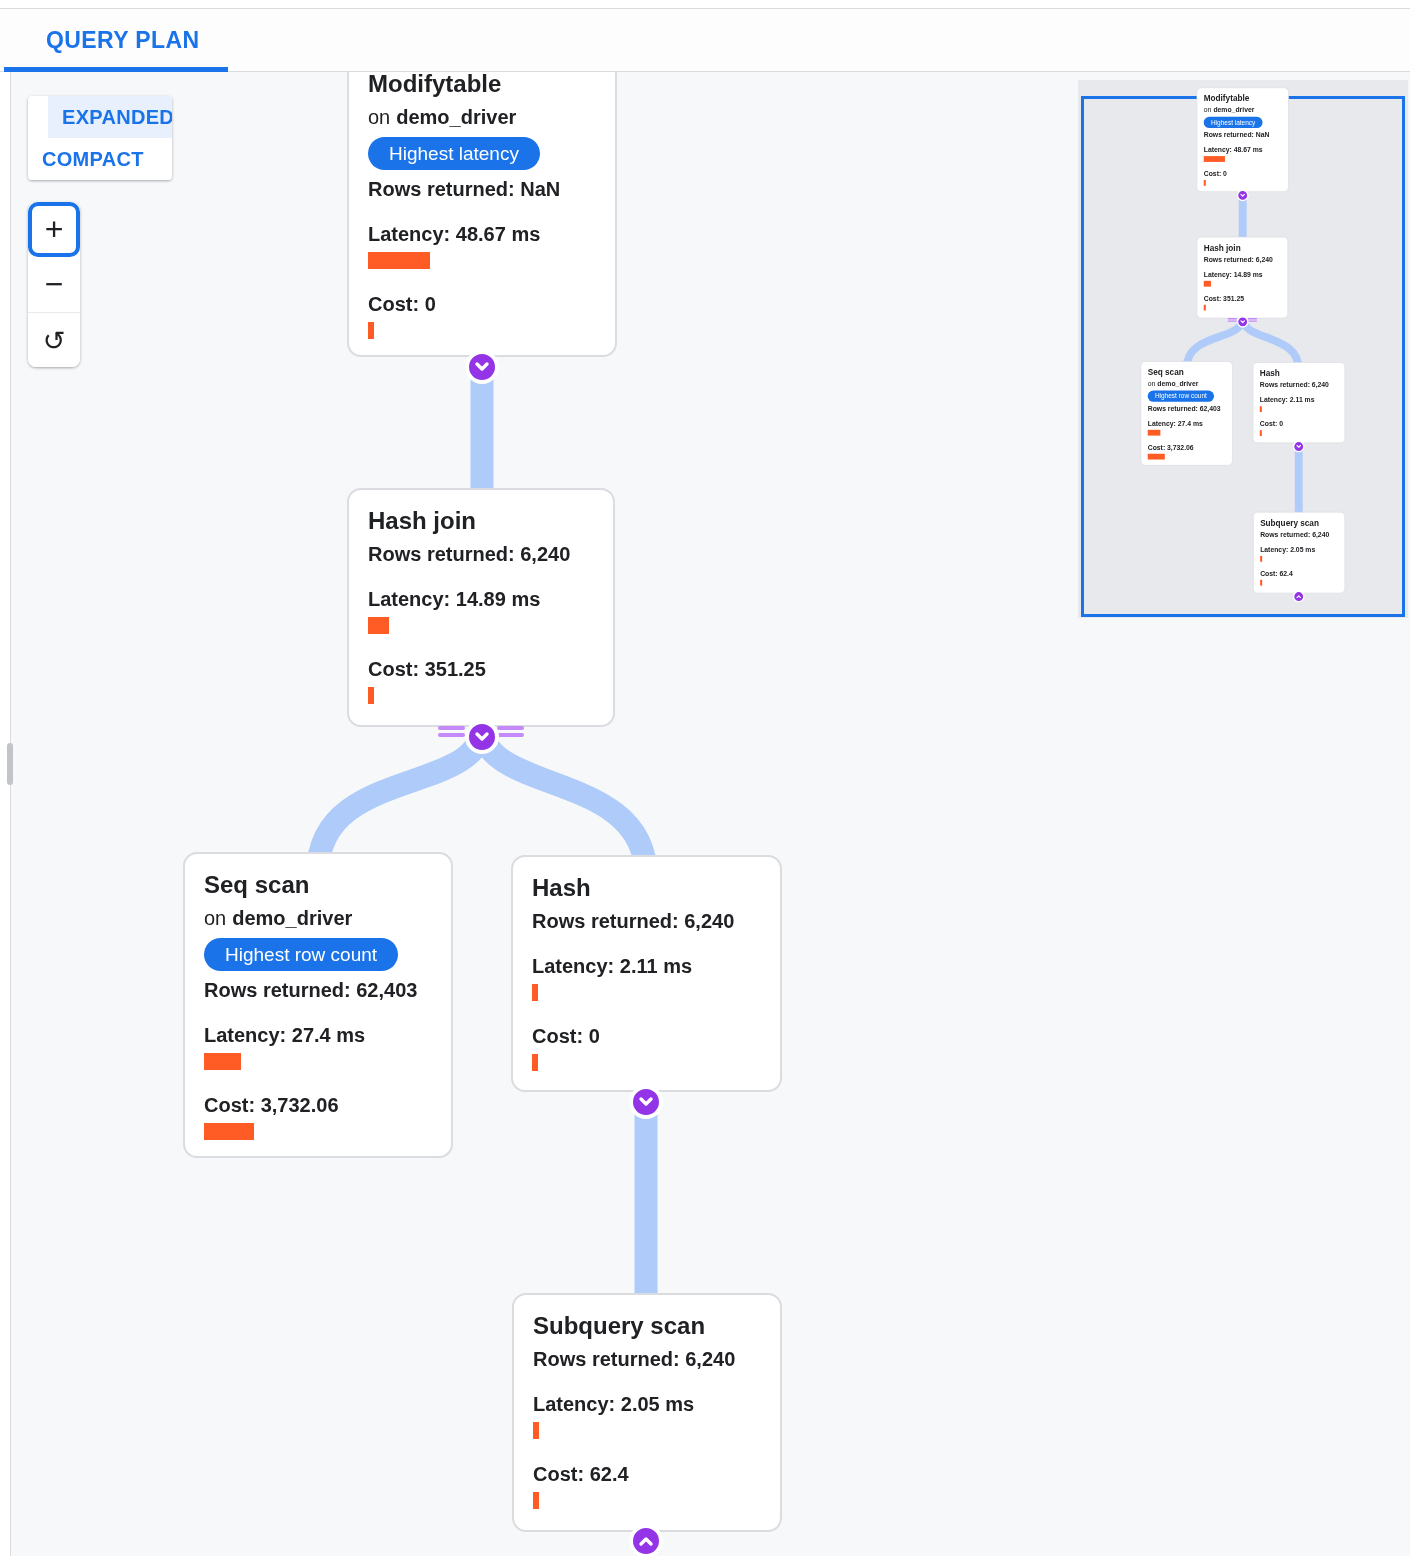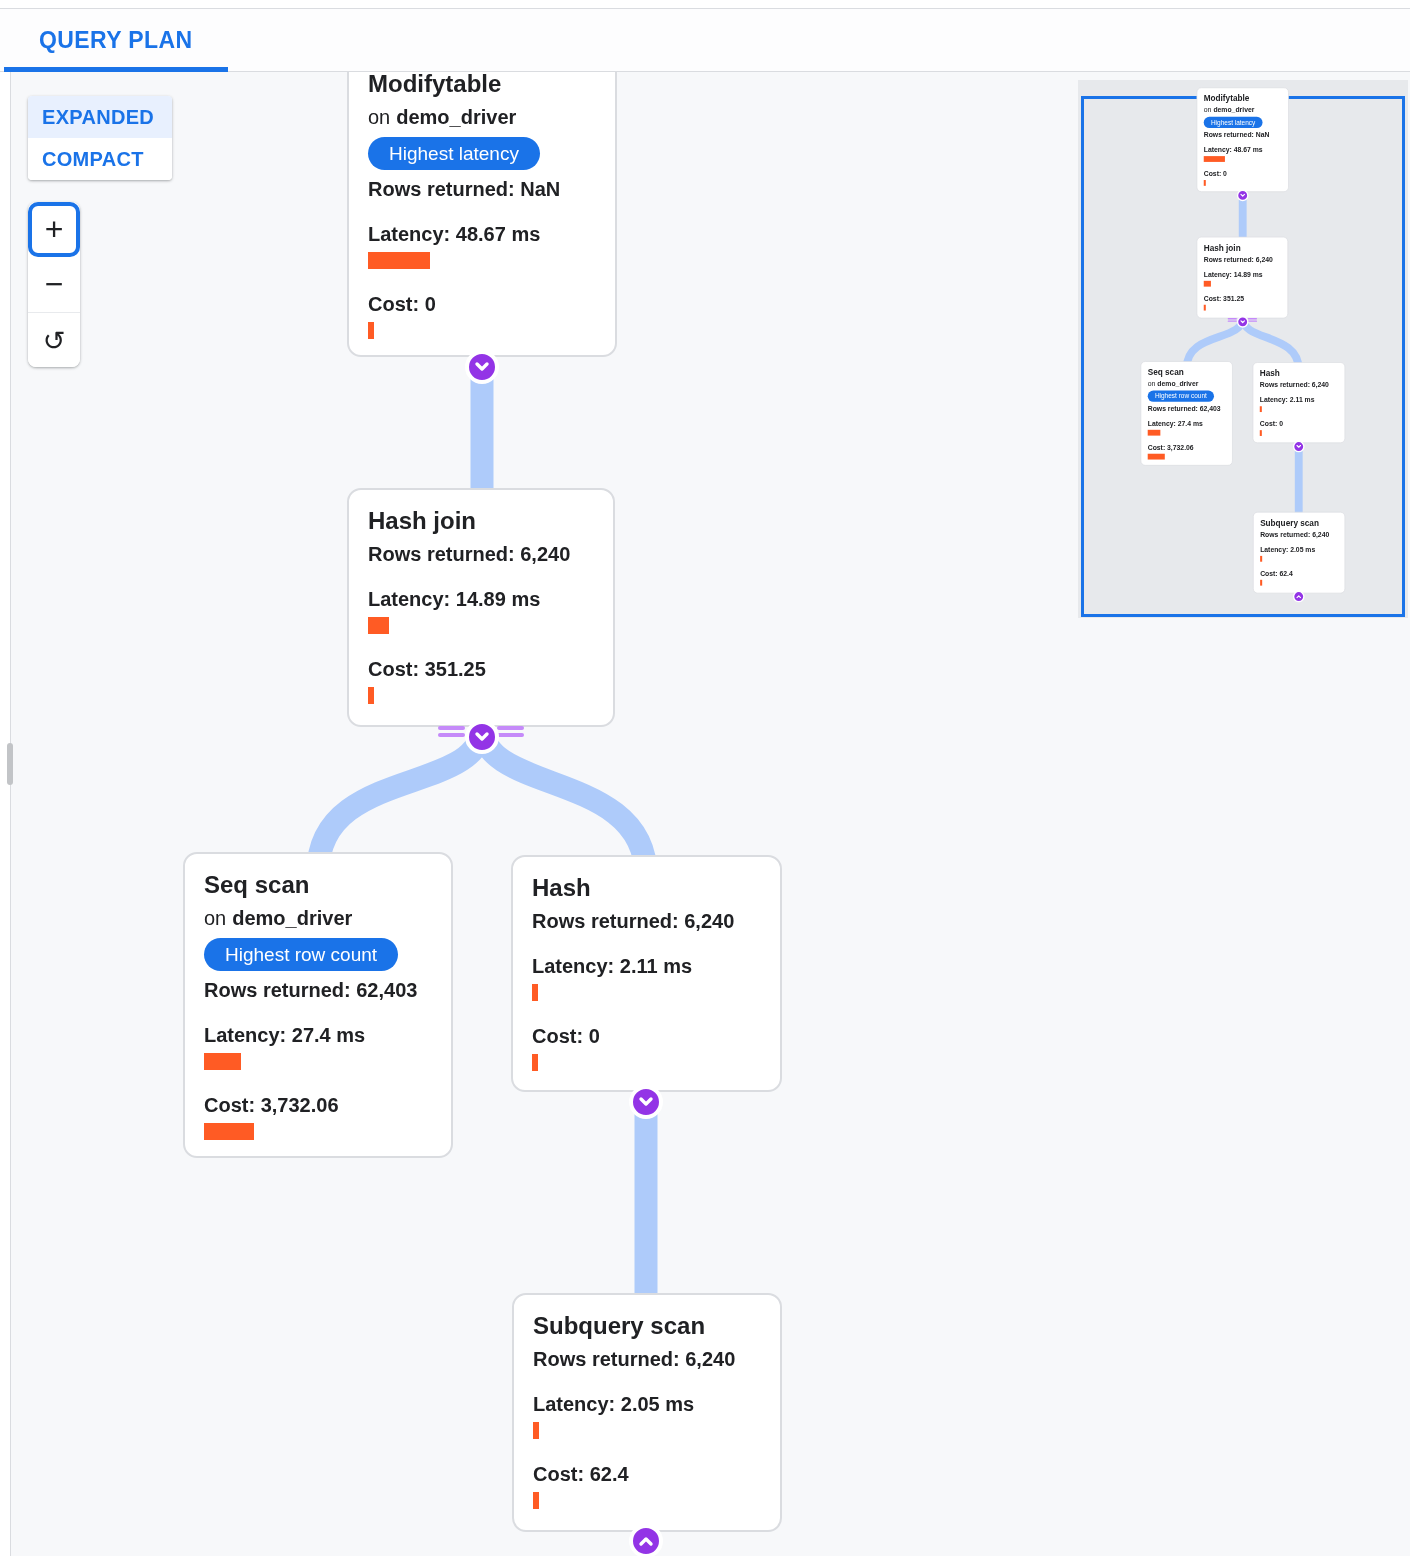--- a/index.html
+++ b/index.html
@@ -16,21 +16,21 @@
   .tab-underline{position:absolute;bottom:-1px;left:4px;width:224px;height:5px;background:#1a73e8;}
   
   .canvas{position:absolute;top:71px;left:0;right:0;bottom:0;background:#f7f8fa;overflow:hidden;}
   .gutter{position:absolute;top:71px;bottom:0;left:0;width:10px;background:#fff;border-right:1px solid #dadce0;z-index:15;}
   .scroll-thumb{position:absolute;top:743px;left:7px;width:6px;height:42px;border-radius:3px;background:#c2c4c7;z-index:16;}
   
   .view-toggle{position:absolute;left:28px;top:96px;width:144px;background:#fff;border-radius:4px;
     box-shadow:0 1px 3px rgba(60,64,67,.3),0 1px 2px rgba(60,64,67,.15);z-index:18;overflow:hidden;}
   .vt-row{height:42px;display:flex;align-items:center;padding-left:14px;font-size:20px;font-weight:bold;
     color:#1a73e8;letter-spacing:.3px;cursor:pointer;background:#fff;}
-  .vt-row.vt-active{background:#e8f0fe;}
+  .vt-row.vt-active{background:#e8f0fe;margin-left:20px;}
   .zoomctl{position:absolute;left:28px;top:202px;width:52px;background:#fff;border-radius:8px;
     box-shadow:0 1px 3px rgba(60,64,67,.3),0 1px 2px rgba(60,64,67,.15);z-index:18;}
   .zbtn{display:block;width:52px;height:55px;border:none;background:#fff;font-size:32px;line-height:55px;
     text-align:center;color:#202124;padding:0;cursor:pointer;font-family:"Liberation Sans",sans-serif;}
   .zbtn.zplus{box-shadow:inset 0 0 0 4px #1a73e8;border-radius:10px;}
   .zbtn.zreset{border-top:1px solid #e8eaed;border-radius:0 0 8px 8px;font-family:"DejaVu Sans",sans-serif;font-size:27px;}
   
   .tree{position:absolute;top:0;left:0;width:800px;height:1560px;}
   .edges{position:absolute;top:0;left:0;z-index:0;}
   .edges path{stroke:#aecbfa;stroke-width:23;fill:none;}
@@ -146,21 +146,21 @@
 
     </div>
   </div>
 </div>
 
 <div class="gutter"></div>
 <div class="scroll-thumb"></div>
 
 <div class="top-hairline"></div>
 <div class="topbar">
-  <div class="tab tab-active" style="left:39px">QUERY PLAN</div>
+  <div class="tab tab-active" style="left:46px">QUERY PLAN</div>
   <div class="tab-underline"></div>
 </div>
 
 <div class="view-toggle">
   <div class="vt-row vt-active">EXPANDED</div>
   <div class="vt-row">COMPACT</div>
 </div>
 
 <div class="zoomctl">
   <button class="zbtn zplus">+</button>

